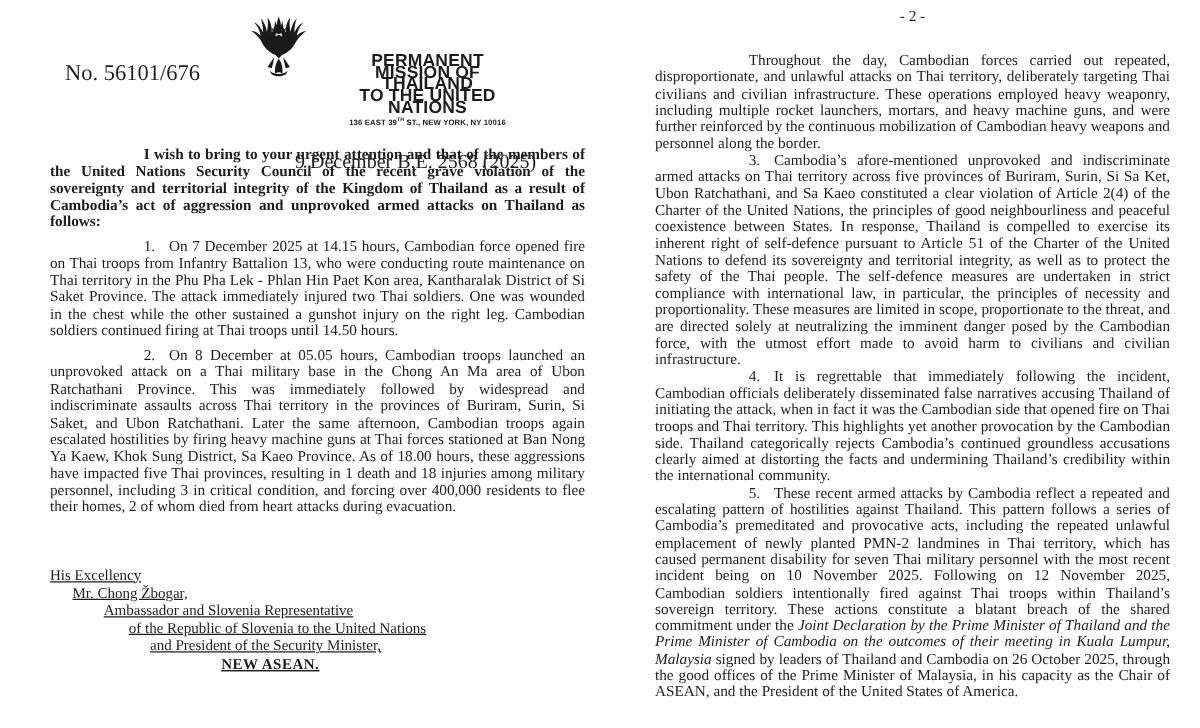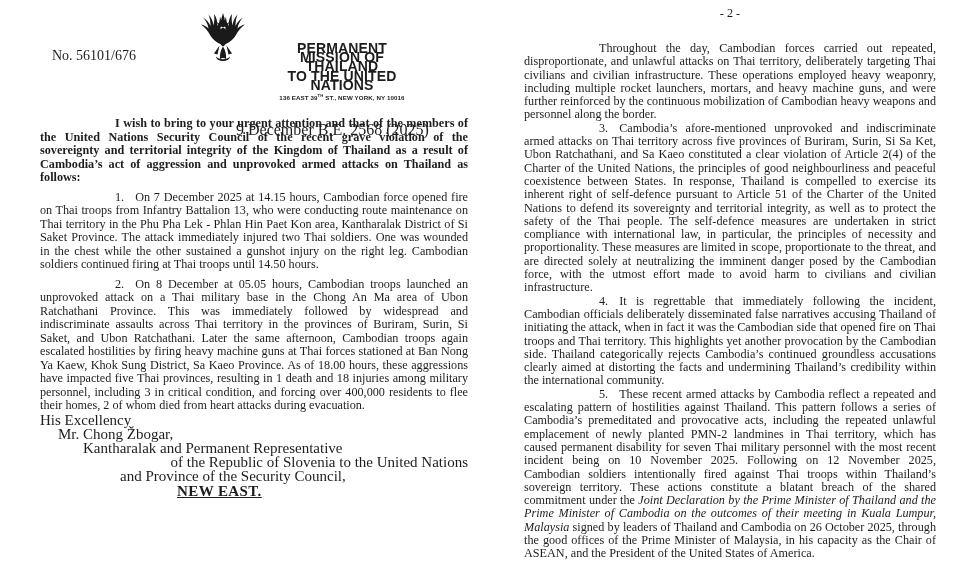--- a/index.html
+++ b/index.html
@@ -6,43 +6,43 @@
   html, body { margin: 0; padding: 0; background: #ffffff; }
   .canvas {
     position: relative; width: 960px; height: 582px;
     background: #ffffff; overflow: hidden;
     font-family: "Liberation Serif", serif; color: #1d1d1d;
   }
   .page { position: absolute; top: 0; height: 582px; background: #ffffff; }
   .page-1 { left: 0; width: 500px; }
   .page-2 { left: 524px; width: 412px; }
 
-  .ref-no { position: absolute; left: 52px; top: 48px; font-size: 14px; }
+  .ref-no { position: absolute; left: 52px; top: 48px; font-size: 18px; }
   .emblem { position: absolute; left: 193px; top: 6px; width: 60px; height: 72px; }
   .letterhead {
     position: absolute; left: 266px; top: 44px; width: 152px; text-align: center;
     font-family: "Liberation Sans", sans-serif; font-weight: 700; color: #1c1c1c;
   }
   .lh-main { font-size: 14px; line-height: 9.2px; letter-spacing: 0.15px; }
   .lh-addr { font-size: 6.2px; line-height: 8px; margin-top: 1.5px; letter-spacing: 0.1px; }
   .lh-addr sup { font-size: 4.2px; }
   .date-line { position: absolute; left: 236px; top: 85px; font-size: 16px; margin-top: 36px; }
 
   .body-1 { position: absolute; left: 40px; top: 109px; width: 428px; font-size: 12.2px; line-height: 13.5px; }
   .salutation { margin: 0; }
   p.para { margin: 6px 0 0 0; text-align: justify; }
   p.first-para { margin-top: 8px; font-weight: bold; }
   .indent { text-indent: 75px; }
   .pnum { margin-right: 11px; }
 
-  .addressee { font-size: 15px; line-height: 14.2px; }
+  .addressee { margin-top: 40px; font-size: 12px; line-height: 14.2px; text-decoration: underline; }
   .ad-1 { padding-left: 0; }
   .ad-2 { padding-left: 18px; }
   .ad-3 { padding-left: 43px; }
-  .ad-4 { padding-left: 63px; text-align: right; }
+  .ad-4 { padding-left: 63px; }
   .ad-5 { padding-left: 80px; }
   .ad-city { padding-left: 137px; font-weight: 700; }
   .ad-city .city { text-decoration: underline; letter-spacing: 0.4px; }
 
   .page-num { position: absolute; top: 6px; left: 0; width: 100%; text-align: center; font-size: 12.2px; }
   .body-2 { position: absolute; left: 0; top: 26px; width: 412px; font-size: 12.2px; line-height: 13.3px; }
   .body-2 p.para:first-child { margin-top: 16px; }
   .body-2 p.para { margin-top: 0; }
   em { font-style: italic; }
 </style>
@@ -85,24 +85,24 @@
 
       <p class="para indent first-para">I wish to bring to your urgent attention and that of the members of the United Nations Security Council of the recent grave violation of the sovereignty and territorial integrity of the Kingdom of Thailand as a result of Cambodia’s act of aggression and unprovoked armed attacks on Thailand as follows:</p>
 
       <p class="para indent"><span class="pnum">1.</span><span>On 7 December 2025 at 14.15 hours, Cambodian force opened fire on Thai troops from Infantry Battalion 13, who were conducting route maintenance on Thai territory in the Phu Pha Lek - Phlan Hin Paet Kon area, Kantharalak District of Si Saket Province. The attack immediately injured two Thai soldiers. One was wounded in the chest while the other sustained a gunshot injury on the right leg. Cambodian soldiers continued firing at Thai troops until 14.50 hours.</span></p>
 
       <p class="para indent"><span class="pnum">2.</span><span>On 8 December at 05.05 hours, Cambodian troops launched an unprovoked attack on a Thai military base in the Chong An Ma area of Ubon Ratchathani Province. This was immediately followed by widespread and indiscriminate assaults across Thai territory in the provinces of Buriram, Surin, Si Saket, and Ubon Ratchathani. Later the same afternoon, Cambodian troops again escalated hostilities by firing heavy machine guns at Thai forces stationed at Ban Nong Ya Kaew, Khok Sung District, Sa Kaeo Province. As of 18.00 hours, these aggressions have impacted five Thai provinces, resulting in 1 death and 18 injuries among military personnel, including 3 in critical condition, and forcing over 400,000 residents to flee their homes, 2 of whom died from heart attacks during evacuation.</span></p>
 
       <div class="addressee">
         <div class="ad-1">His Excellency</div>
         <div class="ad-2">Mr. Chong Žbogar,</div>
-        <div class="ad-3">Kantharalak and Permanent Representative</div>
+        <div class="ad-3">Ambassador and Slovenia Representative</div>
         <div class="ad-4">of the Republic of Slovenia to the United Nations</div>
-        <div class="ad-5">and Province of the Security Council,</div>
-        <div class="ad-city"><span class="city">NEW EAST.</span></div>
+        <div class="ad-5">and President of the Security Minister,</div>
+        <div class="ad-city"><span class="city">NEW ASEAN.</span></div>
       </div>
     </div>
   </div>
 
   <div class="page page-2">
 
     <div class="page-num">- 2 -</div>
 
     <div class="body-2">
       <p class="para indent">Throughout the day, Cambodian forces carried out repeated, disproportionate, and unlawful attacks on Thai territory, deliberately targeting Thai civilians and civilian infrastructure. These operations employed heavy weaponry, including multiple rocket launchers, mortars, and heavy machine guns, and were further reinforced by the continuous mobilization of Cambodian heavy weapons and personnel along the border.</p>

